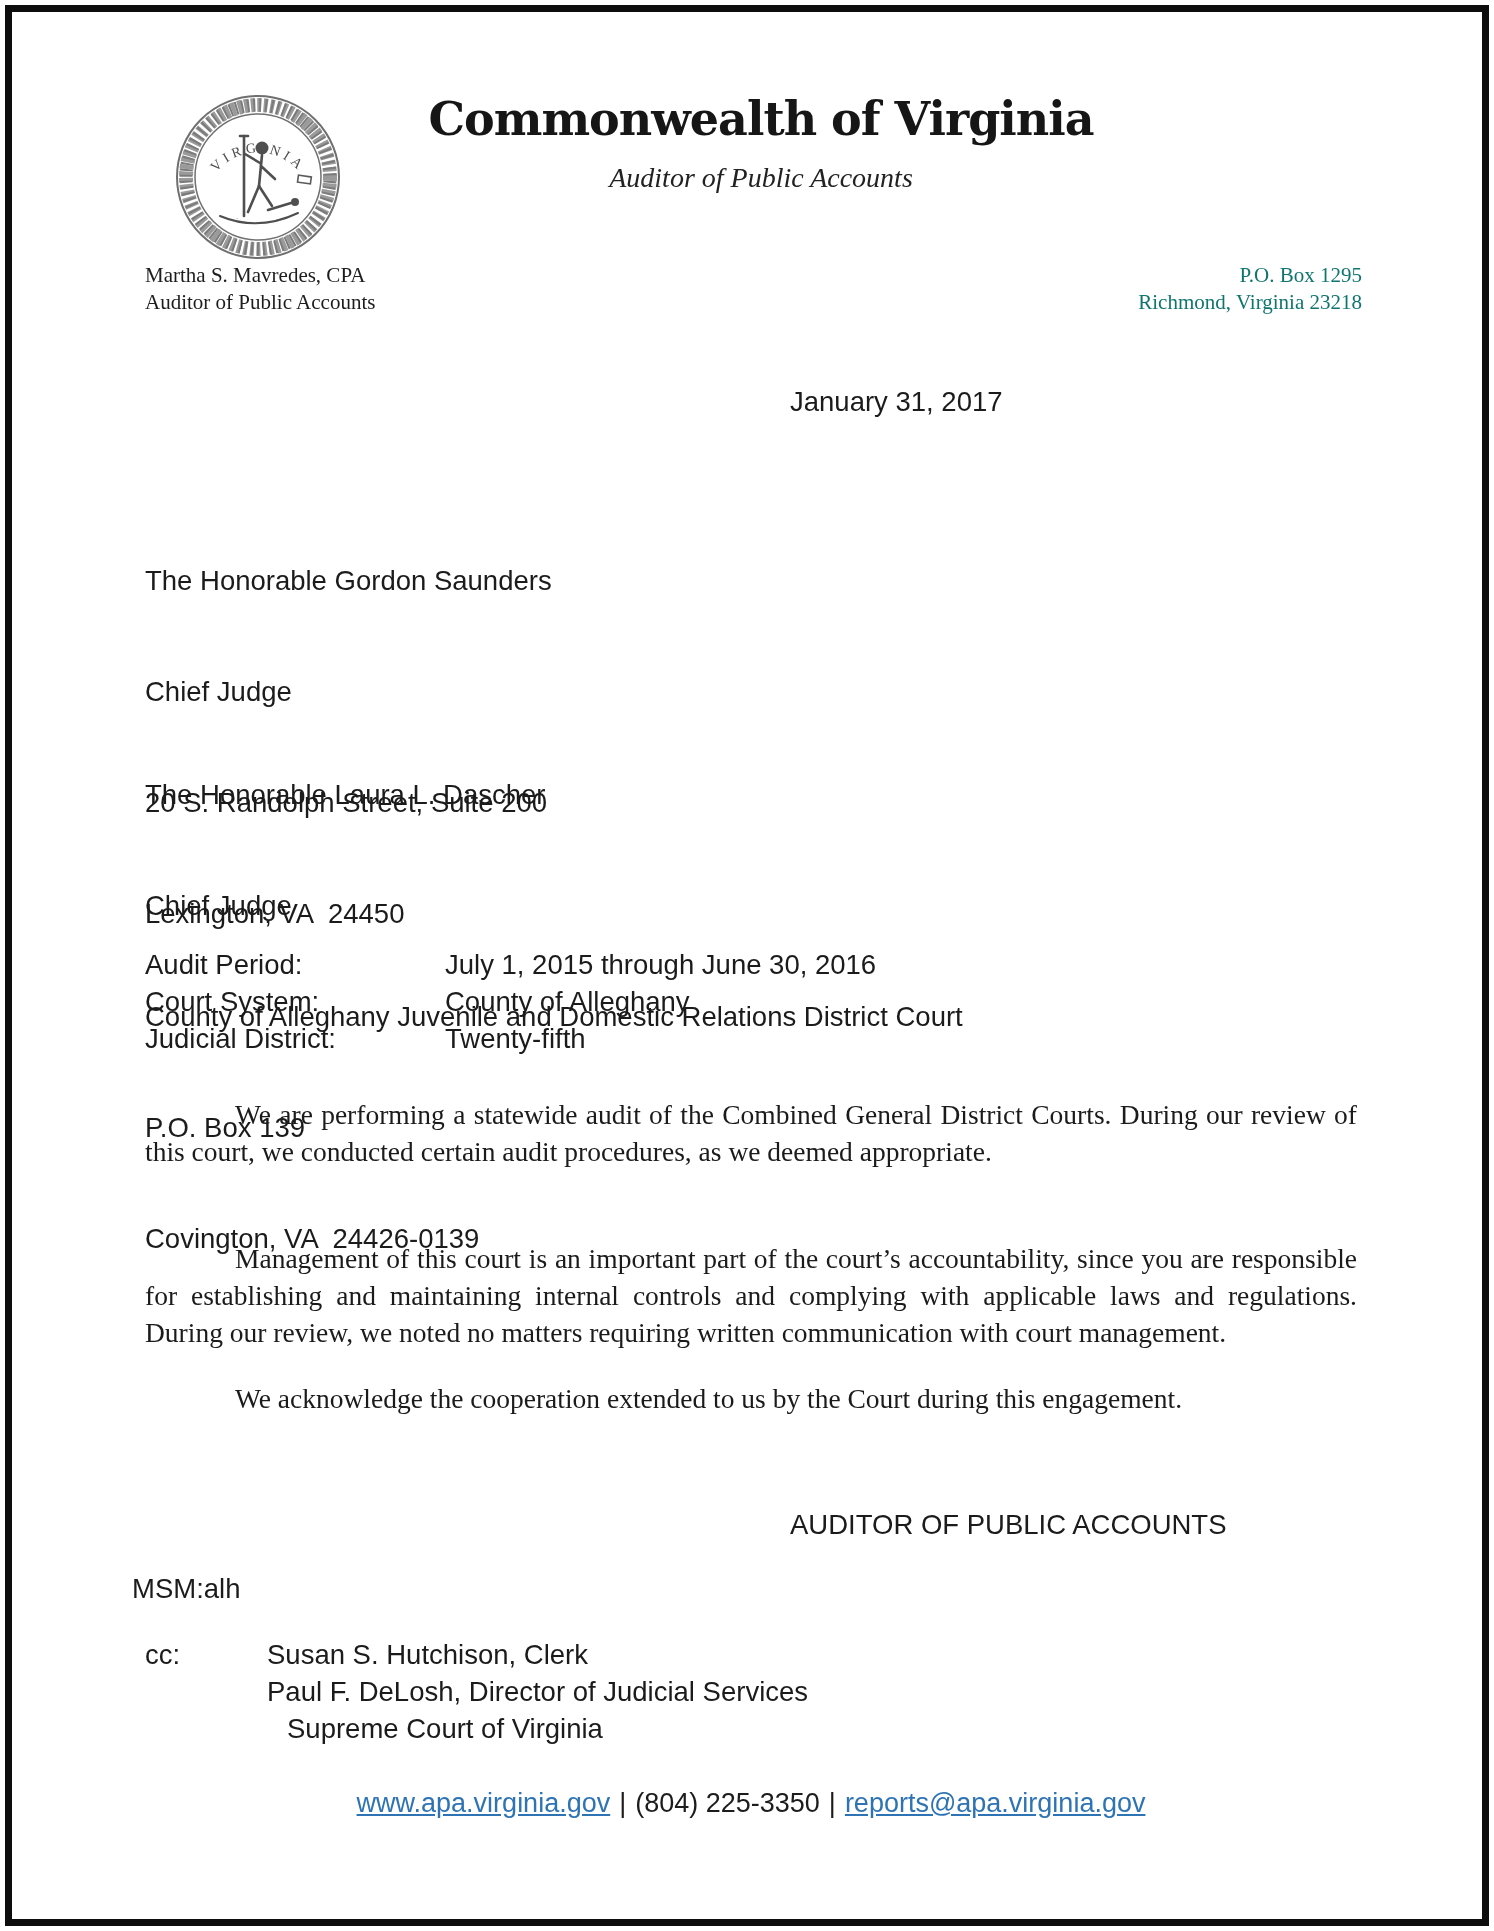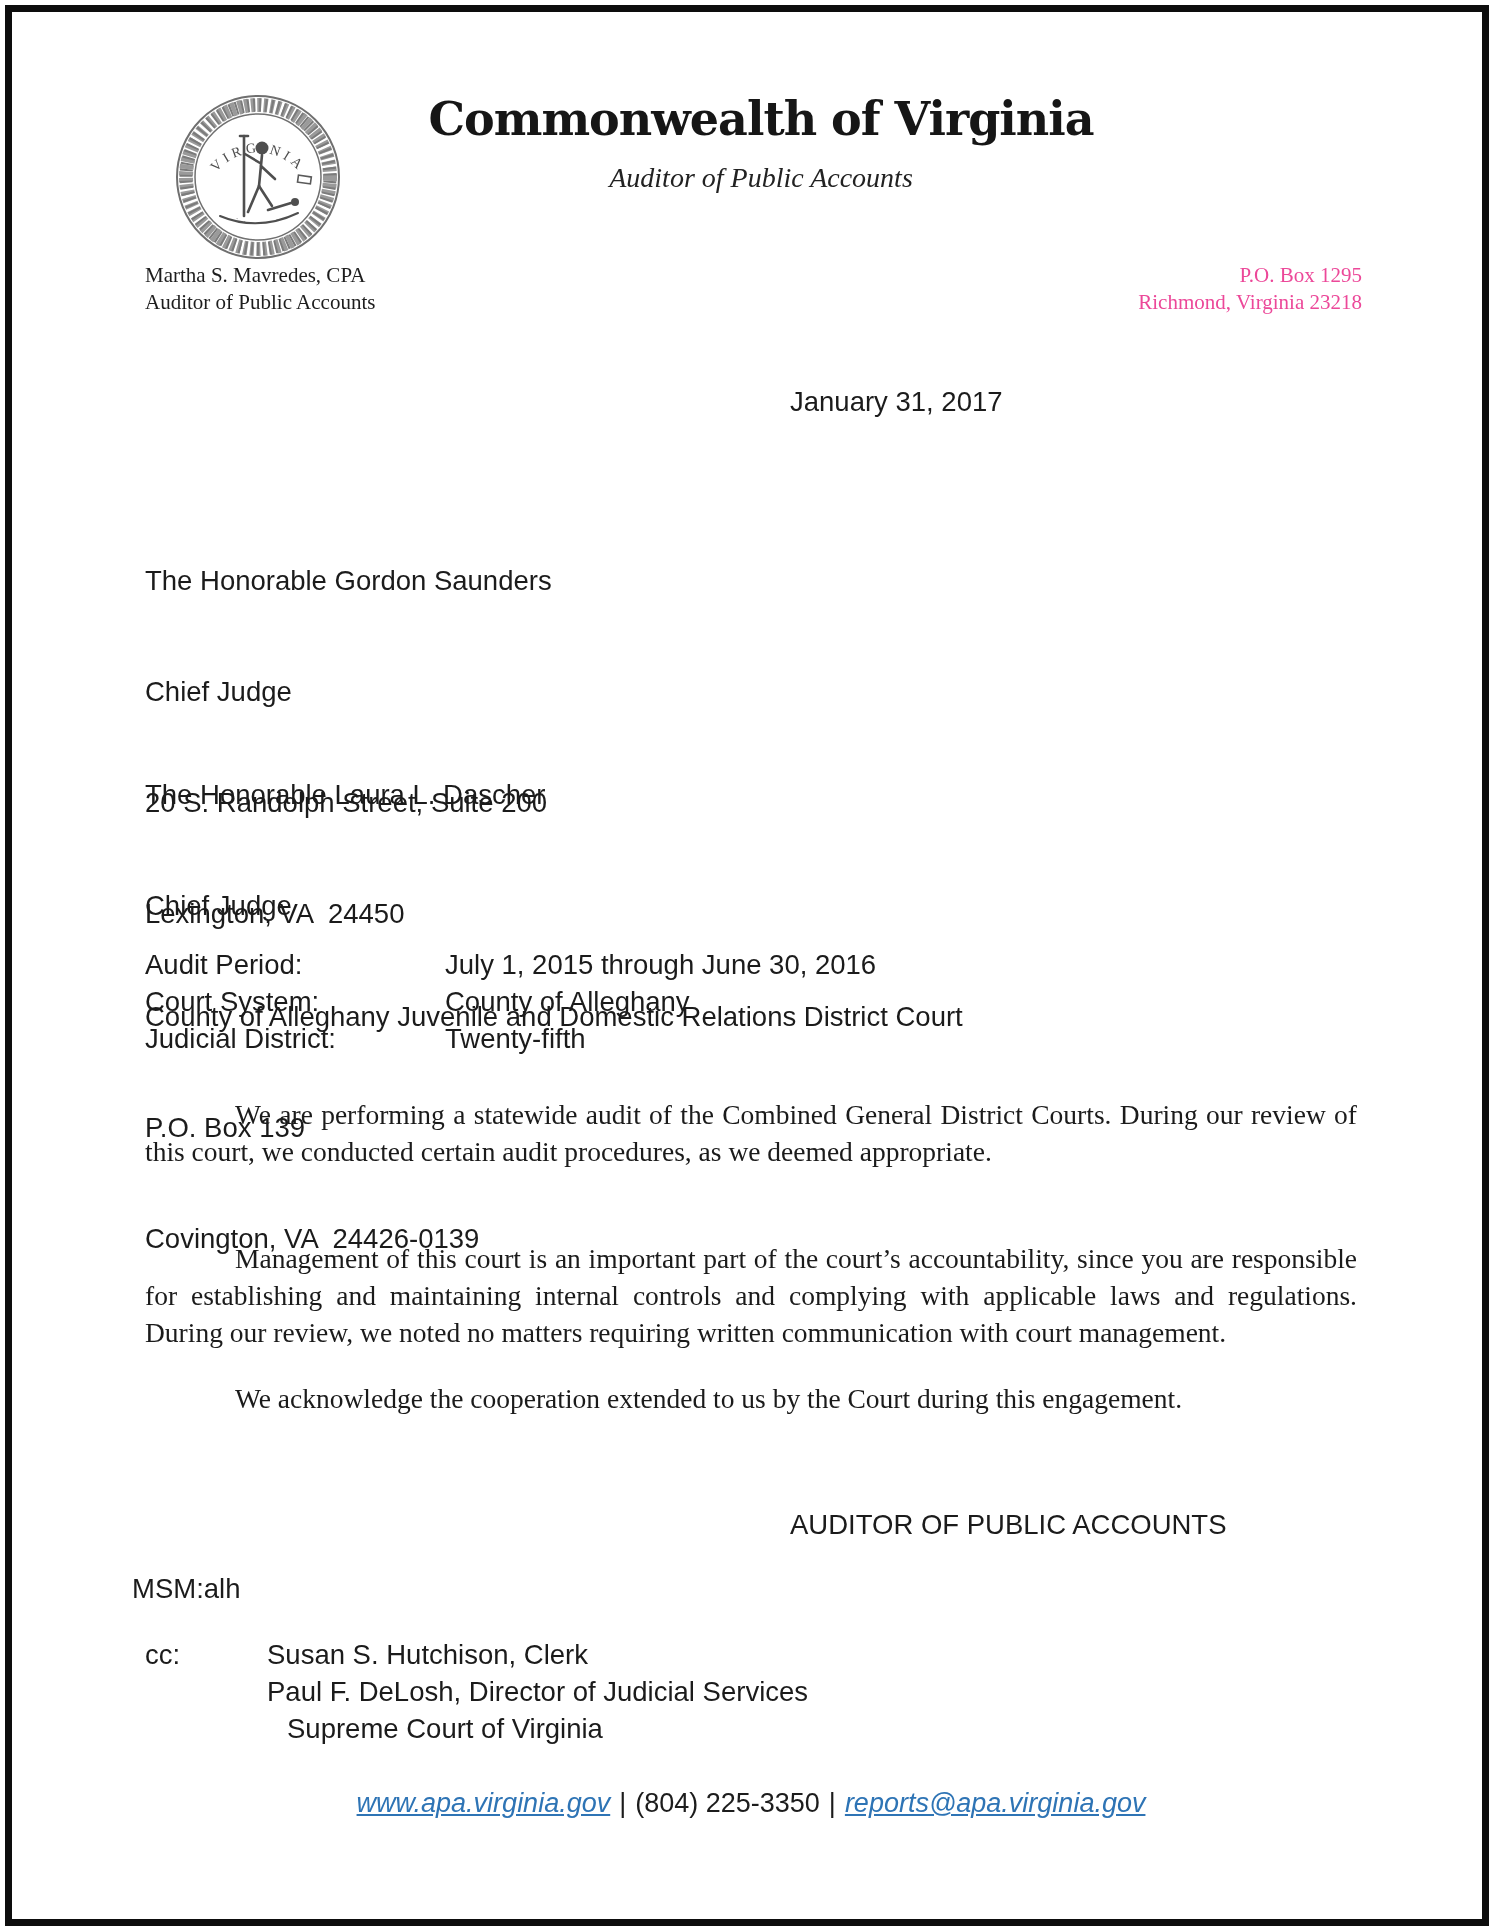--- a/index.html
+++ b/index.html
@@ -62,21 +62,21 @@
     color: #1d1d1d;
   }
   .hq-block {
     position: absolute;
     right: 132px;
     top: 262px;
     text-align: right;
     font-family: "Liberation Serif", serif;
     font-size: 21px;
     line-height: 27px;
-    color: #ec4899;
+    color: #0f766e;
   }
   
   .body-text {
     font-size: 27.5px;
     line-height: 37px;
     color: #1b1b1b;
   }
   .date-line {
     position: absolute;
     left: 790px;
@@ -131,21 +131,20 @@
     position: absolute;
     left: 145px;
     width: 1212px;
     top: 1788px;
     text-align: center;
     font-size: 27px;
   }
   .footer a {
     text-decoration: underline;
     cursor: pointer;
-    font-style: italic;
   }
   .footer .sep {
     color: #1b1b1b;
     margin: 0 9px;
   }
 </style>
 </head>
 <body>
 
 <div class="page">

